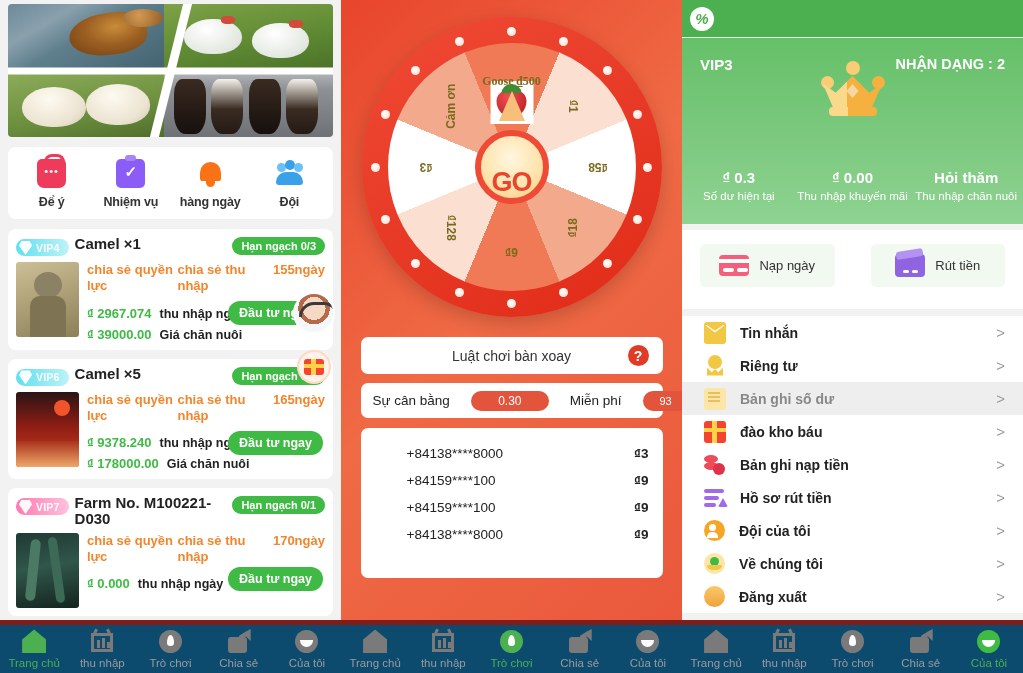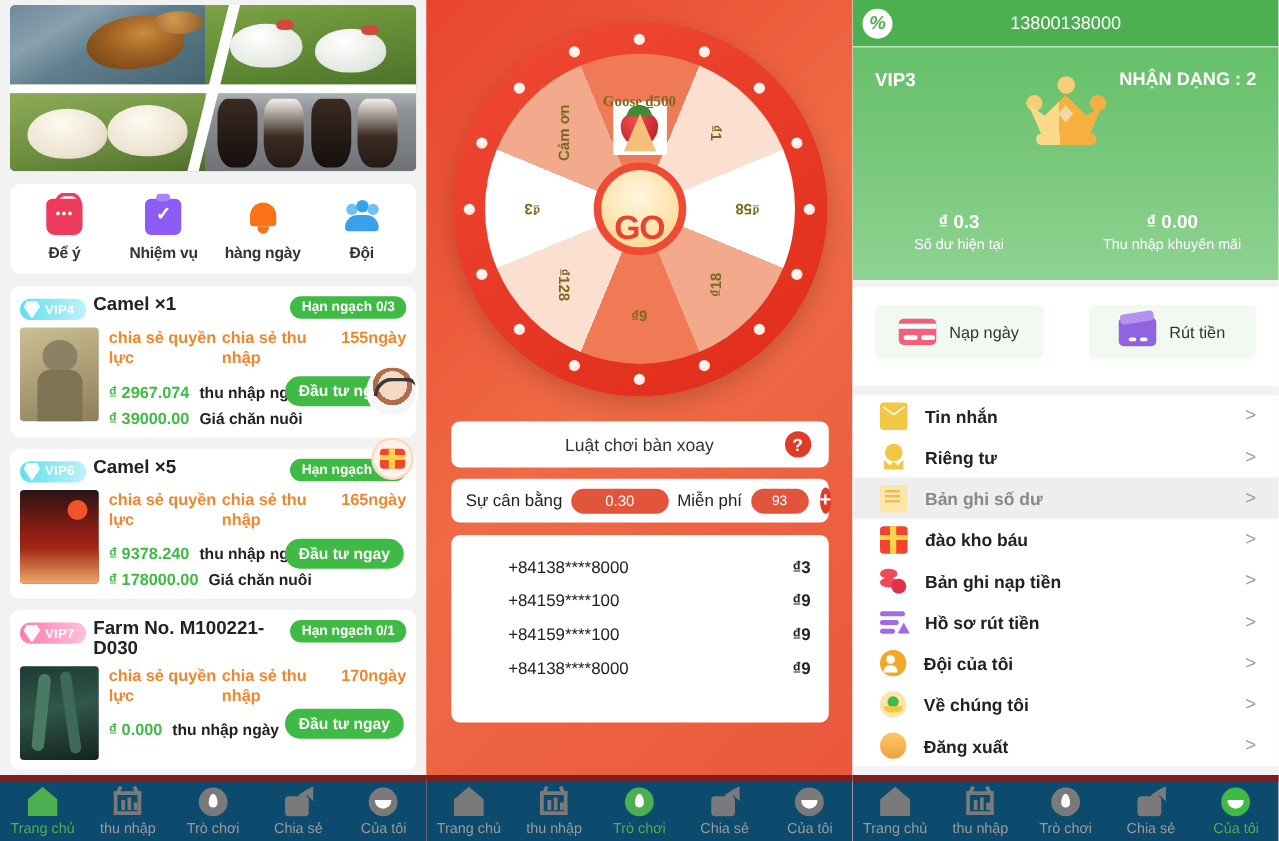--- a/index.html
+++ b/index.html
@@ -185,21 +185,21 @@
     border-bottom:30px solid #f6c07a; z-index:5; }
 
   .rules-bar { width:302px; margin: 20px auto 0; background:#fff; border-radius:7px; height:37px;
     display:flex; align-items:center; justify-content:center; position:relative; cursor:pointer; }
   .rules-bar .txt { font-size:14px; color:#333; }
   .qmark { position:absolute; right:14px; width:21px; height:21px; border-radius:50%;
     background:#e03b26; color:#fff; font-size:14px; font-weight:700;
     display:flex; align-items:center; justify-content:center; }
 
   .balance-bar { width:302px; margin: 9px auto 0; background:#fff; border-radius:7px; height:35px;
-    display:flex; align-items:center; padding: 0 10px 0 12px; gap:7px; }
+    display:flex; align-items:center; padding: 0 10px 0 12px; gap:21px; }
   .bb-label { font-size:13.5px; color:#222; white-space:nowrap; }
   .pill { background:#e2543c; color:#fff; border-radius:12px; height:20px; min-width:78px;
     display:flex; align-items:center; justify-content:center; font-size:12px; }
   .pill.small { min-width:46px; font-size:11px; }
   .plus-btn { width:21px; height:21px; border-radius:50%; background:#e03b26; color:#fff;
     display:flex; align-items:center; justify-content:center; font-size:16px; font-weight:700;
     line-height:0; cursor:pointer; margin-left:2px; }
 
   .winners { width:302px; margin: 10px auto 0; background:#fff; border-radius:7px; padding: 12px 14px 6px;
     height: 150px; overflow:hidden; }
@@ -623,21 +623,20 @@
         <div class="tab-ico ti-me"></div>
         <div class="tab-lbl">Của tôi</div>
       </div>
     </div>
   </div>
 
   <div class="panel" id="panel-me">
 
     <div class="me-header">
       <div class="logo">%</div>
-      <div class="me-phone">13800138000</div>
     </div>
 
     <div class="me-hero">
       <div class="vip-lvl">VIP3</div>
       <div class="ident">NHẬN DẠNG : 2</div>
       <div class="crown">
         <div class="pk p1"></div>
           <div class="pk p2"></div>
           <div class="pk p3"></div>
         <div class="body"></div>
@@ -646,20 +645,24 @@
       </div>
       <div class="stats">
         <div class="stat">
           <div class="v">₫ 0.3</div>
           <div class="k">Số dư hiện tại</div>
         </div>
         <div class="stat">
           <div class="v">₫ 0.00</div>
           <div class="k">Thu nhập khuyến mãi</div>
         </div>
+        <div class="stat">
+          <div class="v">Hỏi thăm</div>
+          <div class="k">Thu nhập chăn nuôi</div>
+        </div>
       </div>
     </div>
 
     <div class="pay-box">
       <div class="pay-btn">
         <div class="ic-card"></div>
         <div class="lbl">Nạp ngày</div>
       </div>
       <div class="pay-btn">
         <div class="ic-wallet"></div>

